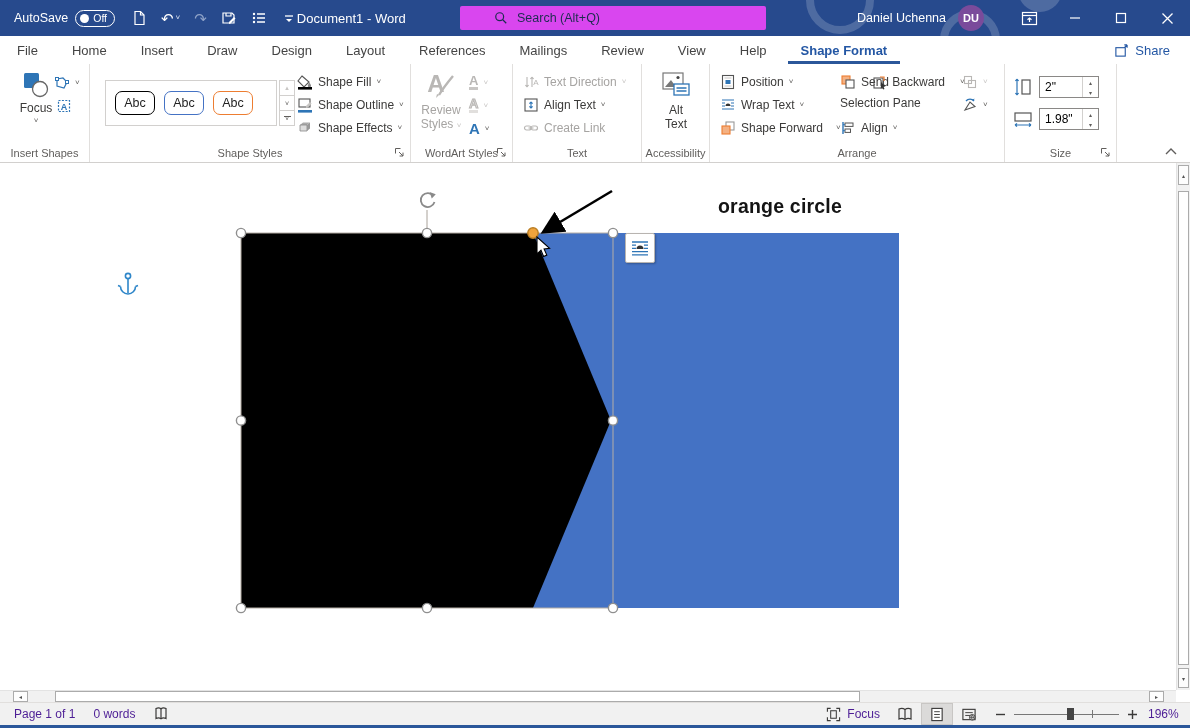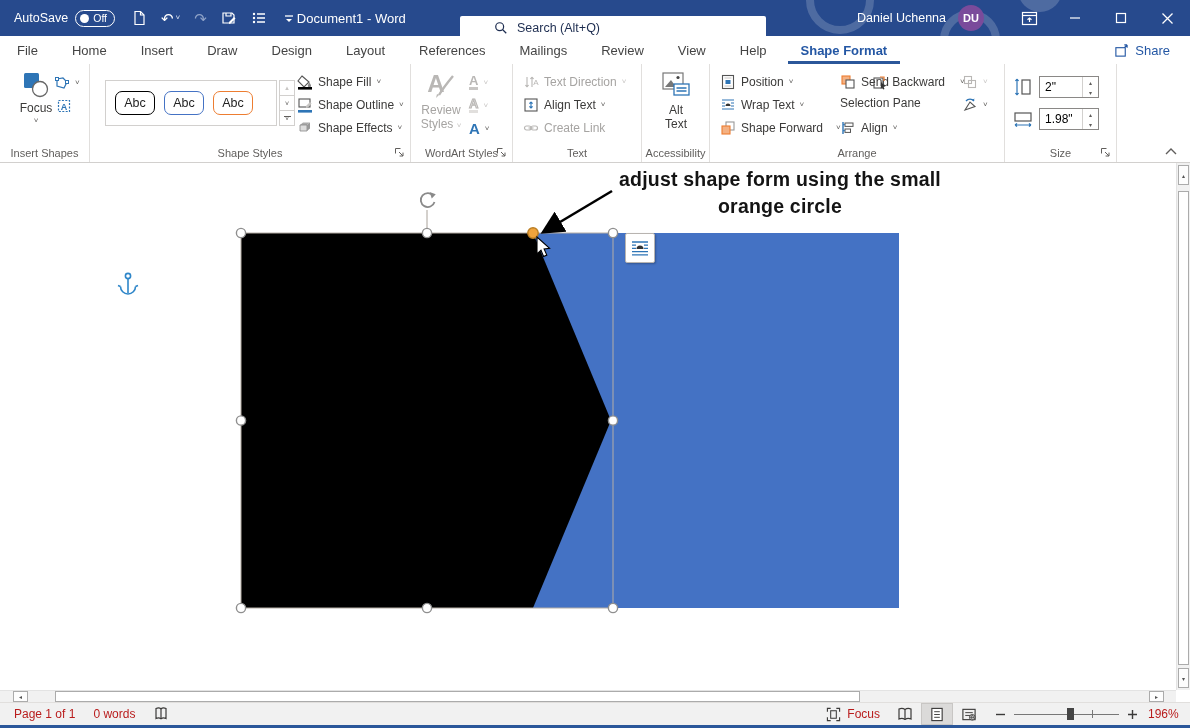--- a/index.html
+++ b/index.html
@@ -13,21 +13,21 @@
   .titlebar .deco { position:absolute; right:130px; top:-20px; width:260px; height:76px; opacity:.18; pointer-events:none; }
   .autosave { display:flex; align-items:center; gap:7px; margin-left:14px; }
   .as-pill { display:flex; align-items:center; gap:4px; border:1px solid #fff; border-radius:9px; height:17px; padding:0 7px 0 4px; font-size:10.5px; }
   .as-dot { width:9px; height:9px; border-radius:50%; background:#fff; }
   .qat { display:flex; align-items:center; gap:14px; margin-left:16px; }
   .qat .qbtn { display:flex; align-items:center; gap:2px; cursor:pointer; }
   .glyph { font-size:15px; line-height:1; color:#fff; }
   .glyph.dim { color:#8fa3c8; }
   .chev { font-size:8px; color:#dce4f2; line-height:1; }
   .doc-title { font-size:13px; white-space:nowrap; }
-  .searchbox { position:absolute; left:460px; top:16px; width:306px; height:24px; background:#ffffff; border-radius:2px;
+  .searchbox { position:absolute; left:460px; top:6px; width:306px; height:24px; background:#d946ef; border-radius:2px;
     display:flex; align-items:center; color:#1d2d50; font-size:12.5px; padding-left:34px; gap:9px; cursor:text; }
   .tb-right { position:absolute; right:0; top:0; height:36px; display:flex; align-items:center; }
   .username { font-size:12.5px; margin-right:12px; }
   .avatar { width:26px; height:26px; border-radius:50%; background:#7a4b9b; color:#fff; font-size:11px; font-weight:700;
     display:flex; align-items:center; justify-content:center; margin-right:22px; }
   .winbtn { width:46px; height:36px; display:flex; align-items:center; justify-content:center; cursor:pointer; }
 
   
   .tabrow { position:absolute; left:0; top:36px; width:1190px; height:28px; background:#fff; display:flex; align-items:stretch; font-size:13px; color:#444; }
   .tab { display:flex; align-items:center; padding:0 13px; margin:0 4px; cursor:pointer; white-space:nowrap; }
@@ -68,21 +68,21 @@
     box-shadow:1px 1px 2px rgba(0,0,0,.25); display:flex; align-items:center; justify-content:center; cursor:pointer; }
 
   
   .hscroll { position:absolute; left:0; top:690px; width:1176px; height:12px; background:#f1f1f1; border-top:1px solid #e3e3e3; }
   .vscroll { position:absolute; left:1176px; top:163px; width:14px; height:527px; background:#f1f1f1; border-left:1px solid #e3e3e3; }
   .sbtn { position:absolute; background:#fdfdfd; border:1px solid #ababab; display:flex; align-items:center; justify-content:center; font-size:6px; color:#555; cursor:pointer; }
   .sthumb { position:absolute; background:#fff; border:1px solid #ababab; cursor:grab; }
 
   
   .statusbar { position:absolute; left:0; top:702px; width:1190px; height:26px; background:#f1f1f1; border-top:1px solid #e1dfdd;
-    border-bottom:3px solid #2b579a; display:flex; align-items:center; font-size:12px; color:#b91c1c; }
+    border-bottom:3px solid #2b579a; display:flex; align-items:center; font-size:12px; color:#4c1d95; }
   .sb-item { display:flex; align-items:center; gap:6px; padding:0 9px; height:100%; cursor:pointer; white-space:nowrap; }
   .sb-right { margin-left:auto; display:flex; align-items:center; height:100%; }
   .viewbtn { width:32px; height:22px; display:flex; align-items:center; justify-content:center; cursor:pointer; }
   .viewbtn.active { background:#dbdad9; border:1px solid #c8c6c4; }
   .zoomslider { display:flex; align-items:center; gap:8px; padding:0 10px; }
   .ztrack { position:relative; width:105px; height:14px; }
   .ztrack .line { position:absolute; left:0; right:0; top:6.5px; height:1px; background:#777; }
   .ztrack .detent { position:absolute; left:78px; top:3px; width:1px; height:8px; background:#777; }
   .ztrack .zthumb { position:absolute; left:53px; top:1px; width:7px; height:12px; background:#444; cursor:grab; }
   .zpct { width:42px; text-align:right; padding-right:14px; }
@@ -458,21 +458,21 @@
     <div class="collapse-chev">
       <svg width="12" height="8" viewBox="0 0 12 8">
           <path d="M1 7l5-5 5 5" fill="none" stroke="#605e5c" stroke-width="1.4"></path>
         </svg>
     </div>
   </div>
 
   <div class="canvas">
 
     <div class="annotation">
-      <span>adjust shape form using the small</span><br>
+      <br>
       <span>orange circle</span>
     </div>
 
     <svg class="overlay" width="1176" height="527" viewBox="0 0 1176 527">
       <defs>
         <marker id="ah" markerWidth="9" markerHeight="9" refX="7" refY="4.5" orient="auto">
           <path d="M0 0L9 4.5L0 9z" fill="#000"></path>
         </marker>
       </defs>
 

